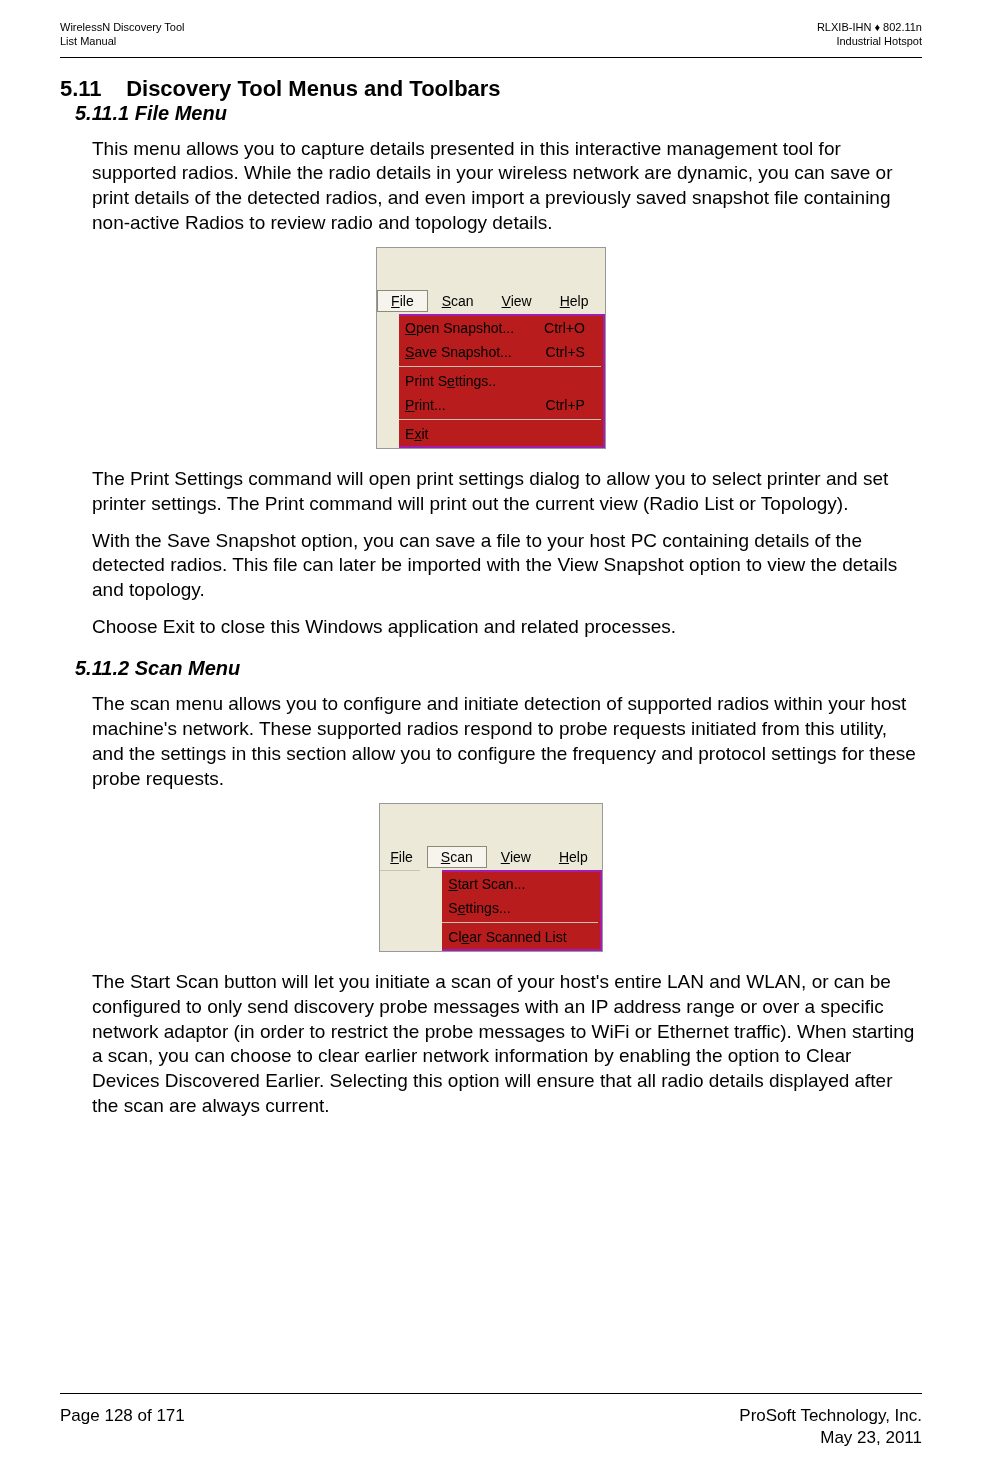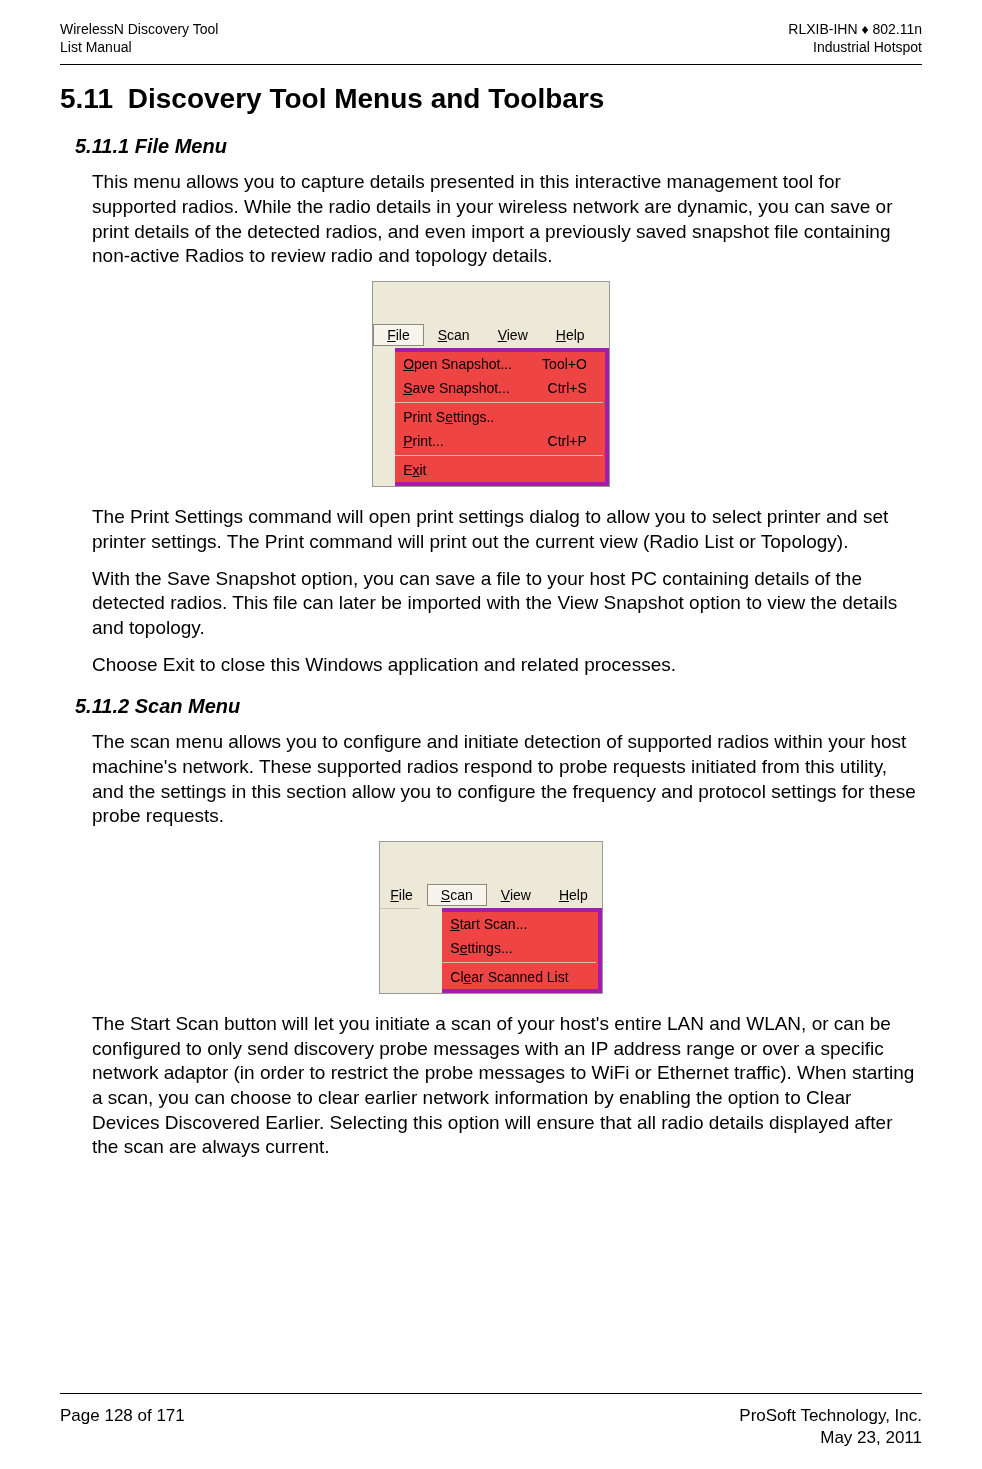--- a/index.html
+++ b/index.html
@@ -10,32 +10,31 @@
     font-family: Arial, Helvetica, sans-serif;
     color: #000;
     position: relative;
   }
   .page {
     padding: 20px 60px 0 60px;
   }
   .page-header {
     display: flex;
     justify-content: space-between;
-    font-size: 14px;
+    font-size: 11px;
     line-height: 1.3;
     padding-bottom: 8px;
     border-bottom: 1.5px solid #000;
     margin-bottom: 18px;
   }
   .page-header .left { text-align: left; }
   .page-header .right { text-align: right; }
   .section-heading {
-    font-size: 28px;
+    font-size: 22px;
     font-weight: bold;
-    margin-bottom: 20px;
   }
   .section-heading .num { display: inline-block; width: 60px; }
   .sub-heading {
     font-size: 20px;
     font-weight: bold;
     font-style: italic;
     margin-bottom: 12px;
     margin-left: 15px;
   }
   .body-text {
@@ -66,22 +65,22 @@
     padding: 3px 14px;
     cursor: default;
   }
   .menubar-row .mi.active {
     border: 1px solid #8d8a78;
     background: #f6f4ec;
     padding: 2px 13px;
   }
   .menubar-row .mi.first-pad { padding-left: 10px; }
   .dropdown {
-    background: #ef4444;
-    border: 4px solid #a21caf;
+    background: #b91c1c;
+    border: 2px solid #a21caf;
     margin-top: -1px;
   }
   .dropdown .d-item {
     display: flex;
     justify-content: space-between;
     padding: 4px 18px 4px 26px;
     gap: 30px;
     cursor: default;
   }
   .dropdown .d-item.nogap { gap: 10px; }
@@ -140,21 +139,21 @@
         <span class="mi active"><span class="u">F</span>ile</span>
         <span class="mi"><span class="u">S</span>can</span>
         <span class="mi"><span class="u">V</span>iew</span>
         <span class="mi"><span class="u">H</span>elp</span>
       </div>
       <div class="dropdown-wrap">
         <div class="dropdown">
           <div class="iconstrip"></div>
           <div class="d-item">
             <span><span class="u">O</span>pen Snapshot...</span>
-            <span>Tool+O</span>
+            <span>Ctrl+O</span>
           </div>
           <div class="d-item">
             <span><span class="u">S</span>ave Snapshot...</span>
             <span>Ctrl+S</span>
           </div>
           <div class="sep"></div>
           <div class="d-item nogap">
             <span>Print S<span class="u">e</span>ttings..</span>
               <span></span>
           </div>

